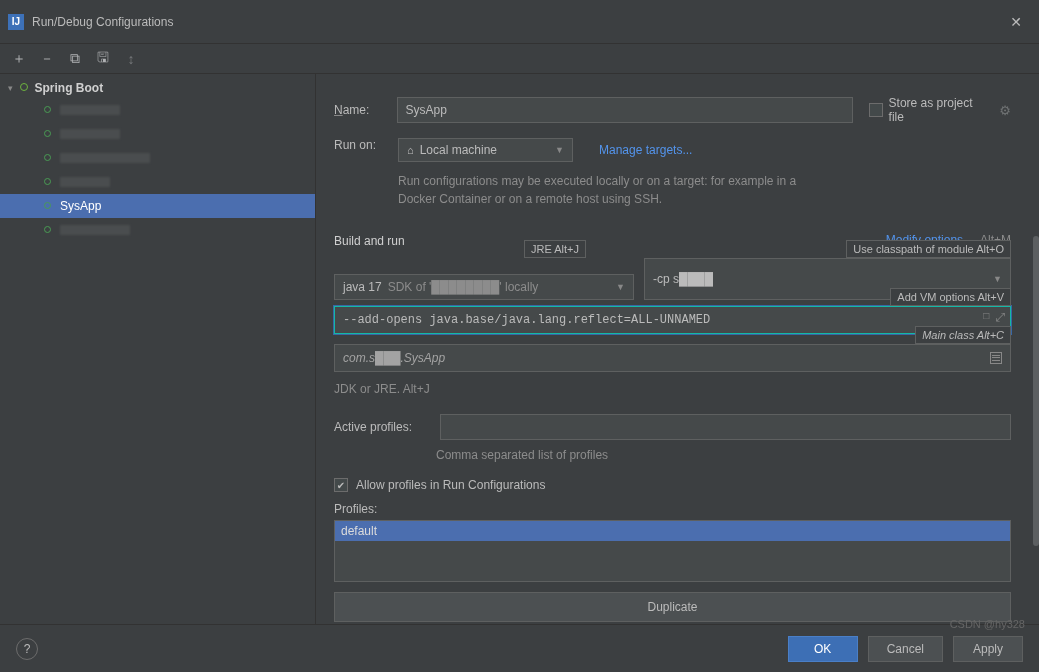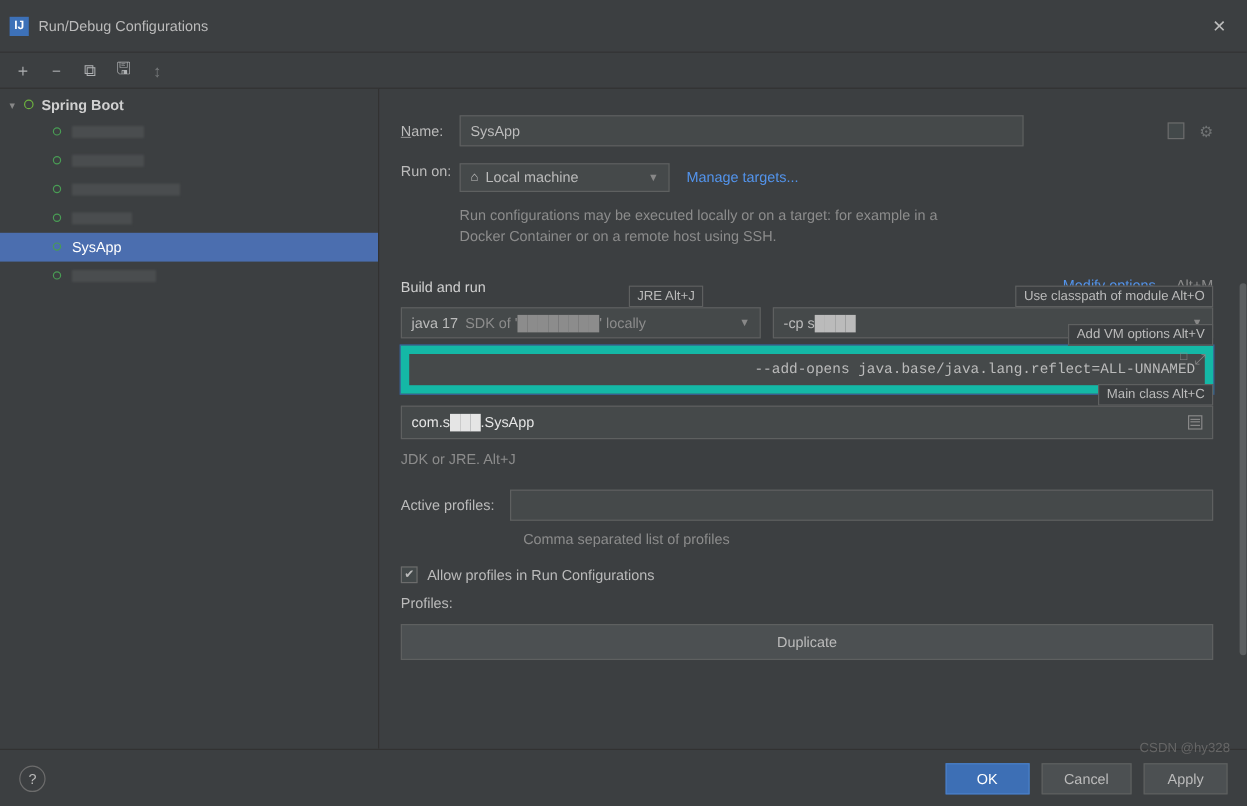--- a/index.html
+++ b/index.html
@@ -22,45 +22,45 @@
 .tree-item.selected { background: #4b6eaf; color: #fff; }
 .tree-item .sb-icon2 { width:14px; height:14px; position:relative; }
 .sb-icon2::before { content:''; position:absolute; width:5px; height:5px; border:1.5px solid #499c54; border-radius:50%; top:3px; left:4px; }
 .tree-item .blur { width:60px; height:10px; background:#4a4d4f; filter:blur(1px); }
 .sidebar-footer { padding: 10px 12px 18px; }
 .sidebar-footer a { color: #5394ec; cursor:pointer; }
 .content { flex: 1; position: relative; overflow: hidden; }
 .scroll-area { position:absolute; inset:0; right:6px; overflow:hidden; padding: 22px 22px 0 18px; }
 .scrollbar { position:absolute; right:0; top:0; width:6px; height:100%; }
 .scrollbar .thumb { position:absolute; right:0; top:162px; width:6px; height:310px; background:#5c5f61; border-radius:3px; }
-.row { display: flex; align-items: center; margin-bottom: 14px; gap: 1px; }
+.row { display: flex; align-items: center; margin-bottom: 14px; gap: 16px; }
 .label-col { width: 48px; color:#bbbbbb; }
 .underline { text-decoration: underline; text-decoration-color: #888; }
 input.text, select.text { background: #45494a; border: 1px solid #5e6060; color: #bbbbbb; padding: 5px 8px; font-size: 12px; outline:none; }
 .name-input { width: 470px; }
 .checkbox-wrap { display:flex; align-items:center; gap:6px; margin-left:auto; }
 .checkbox { width:14px; height:14px; background:#43494a; border:1px solid #6c6c6c; cursor:pointer; display:flex; align-items:center; justify-content:center; color:#bbb; font-size:10px; }
 .gear { color:#6f7273; margin-left:6px; font-size:13px;}
 .runon-select { width:175px; display:flex; align-items:center; background:#45494a; border:1px solid #5e6060; padding:4px 8px; gap:6px;}
 .runon-select .home-icon { font-size:11px; }
 .runon-select .arrow-down { margin-left:auto; color:#888; font-size:9px; }
-.link { color:#5394ec; cursor:pointer; }
+.link { color:#5394ec; cursor:pointer;margin-left:12px; }
 .hint { color:#8c8c8c; font-size:12px; line-height:1.5; }
 .section-title { color:#d0d0d0; font-weight:normal; margin: 12px 0 10px; }
 .modify-row { display:flex; align-items:center; }
 .modify-link { color:#5394ec; cursor:pointer; margin-left:auto; }
 .hint-tag { position:absolute; background:#3c3f41; border:1px solid #5e6060; color:#bbbbbb; padding:2px 6px; font-size:11px; z-index:5; }
-.jre-select { flex:1; display:flex; align-items:center; background:#45494a; border:1px solid #5e6060; padding:5px 8px; gap:6px; position:relative;}
+.jre-select { flex:1; display:flex; align-items:center; background:#45494a; border:1px solid #5e6060; padding:5px 8px; gap:6px; position:relative;margin-top:16px;}
 .jre-select .arrow-down { margin-left:auto; color:#888; font-size:9px; }
 .cp-select { width:370px; display:flex; align-items:center; background:#45494a; border:1px solid #5e6060; padding:5px 8px;}
 .cp-select .arrow-down { margin-left:auto; color:#888; font-size:9px; }
 .mono { font-family: "Consolas", "Courier New", monospace; font-size:12px; }
-.vm-input { width:100%; background:#45494a; border:7px solid #14b8a6; padding:6px 8px; color:#bbbbbb; box-shadow: 0 0 0 1px #3867a6; text-align: right; }
+.vm-input { width:100%; background:#45494a; border:1px solid #14b8a6; padding:6px 8px; color:#bbbbbb; box-shadow: 0 0 0 1px #3867a6; }
 .vm-input-tools { position:absolute; right:6px; top:4px; display:flex; gap:6px; color:#888; }
-.main-class { width:100%; background:#45494a; border:1px solid #5e6060; padding:6px 8px; color:#e5e5e5; display:flex; align-items:center; }
+.main-class { width:100%; background:#45494a; border:1px solid #5e6060; padding:6px 8px; color:#a3a3a3; display:flex; align-items:center; }
 .list-icon { margin-left:auto; width:12px; height:12px; border:1px solid #888; display:flex; flex-direction:column; justify-content:space-around; padding:1px;}
 .list-icon span{ height:1px; background:#888;}
 .profiles-box { width:100%; height:62px; background:#45494a; border:1px solid #5e6060; }
 .profiles-box .selected-row { background:#4b6eaf; padding:3px 6px; color:#dcdcdc; }
 .wide-btn { width:100%; background:#4c5052; border:1px solid #5e6060; color:#bbbbbb; padding:7px; text-align:center; cursor:pointer; }
 .two-col { display:flex; gap:14px; }
 .two-col .wide-btn { flex:1; }
 .footer { height: 48px; border-top:1px solid #323232; display:flex; align-items:center; padding: 0 16px; gap:10px; }
 .help-icon { width:22px; height:22px; border:1px solid #6c6c6c; border-radius:50%; display:flex; align-items:center; justify-content:center; color:#bbbbbb; cursor:pointer; }
 .footer .spacer { flex:1; }
@@ -123,20 +123,21 @@
   </div>
 
   <div class="content">
     <div class="scroll-area">
 
       <div class="row">
         <span class="label-col"><span class="underline">N</span>ame:</span>
         <input class="text name-input" value="SysApp" style="">
         <div class="checkbox-wrap">
           <div class="checkbox"></div>
+          <span>Store as project file</span>
           <span class="gear">⚙</span>
         </div>
       </div>
 
       <div class="row" style="align-items:flex-start">
         <span class="label-col">Run on:</span>
         <div style="flex:1">
           <div style="display:flex; gap:14px; align-items:center;">
             <div class="runon-select">
               <span class="home-icon">⌂</span>
@@ -173,21 +174,21 @@
 
       <div class="field-rel" style="margin-top:6px;">
         <div class="hint-tag" style="right:0; top:-18px;">Add VM options Alt+V</div>
         <input class="vm-input mono" value="--add-opens java.base/java.lang.reflect=ALL-UNNAMED" style="">
         <div class="vm-input-tools">
           <span style="font-size:10px">□</span>
           <span>⤢</span>
         </div>
       </div>
 
-      <div class="field-rel" style="margin-top:10px;">
+      <div class="field-rel" style="margin-top:10px;font-style:italic;">
         <div class="hint-tag" style="right:0; top:-18px;">Main class Alt+C</div>
         <div class="main-class mono">
           <span>com.s███.SysApp</span>
           <div class="list-icon">
               <span></span>
               <span></span>
               <span></span>
             </div>
         </div>
       </div>
@@ -199,20 +200,23 @@
         <input class="text" style="flex: 1 1 0%;" value="">
       </div>
       <div class="hint" style="margin-left:102px; margin-top:-8px; margin-bottom:14px">Comma separated list of profiles</div>
 
       <div style="display:flex; align-items:center; gap:8px; margin-bottom:10px;">
         <div class="checkbox">✔</div>
         <span>Allow profiles in Run Configurations</span>
       </div>
 
       <div style="margin-bottom:4px">Profiles:</div>
+      <div class="profiles-box">
+        <div class="selected-row">default</div>
+      </div>
 
       <div class="two-col" style="margin-top:10px">
         <div class="wide-btn">Duplicate</div>
       </div>
 
     </div>
     <div class="scrollbar">
       <div class="thumb"></div>
     </div>
   </div>

